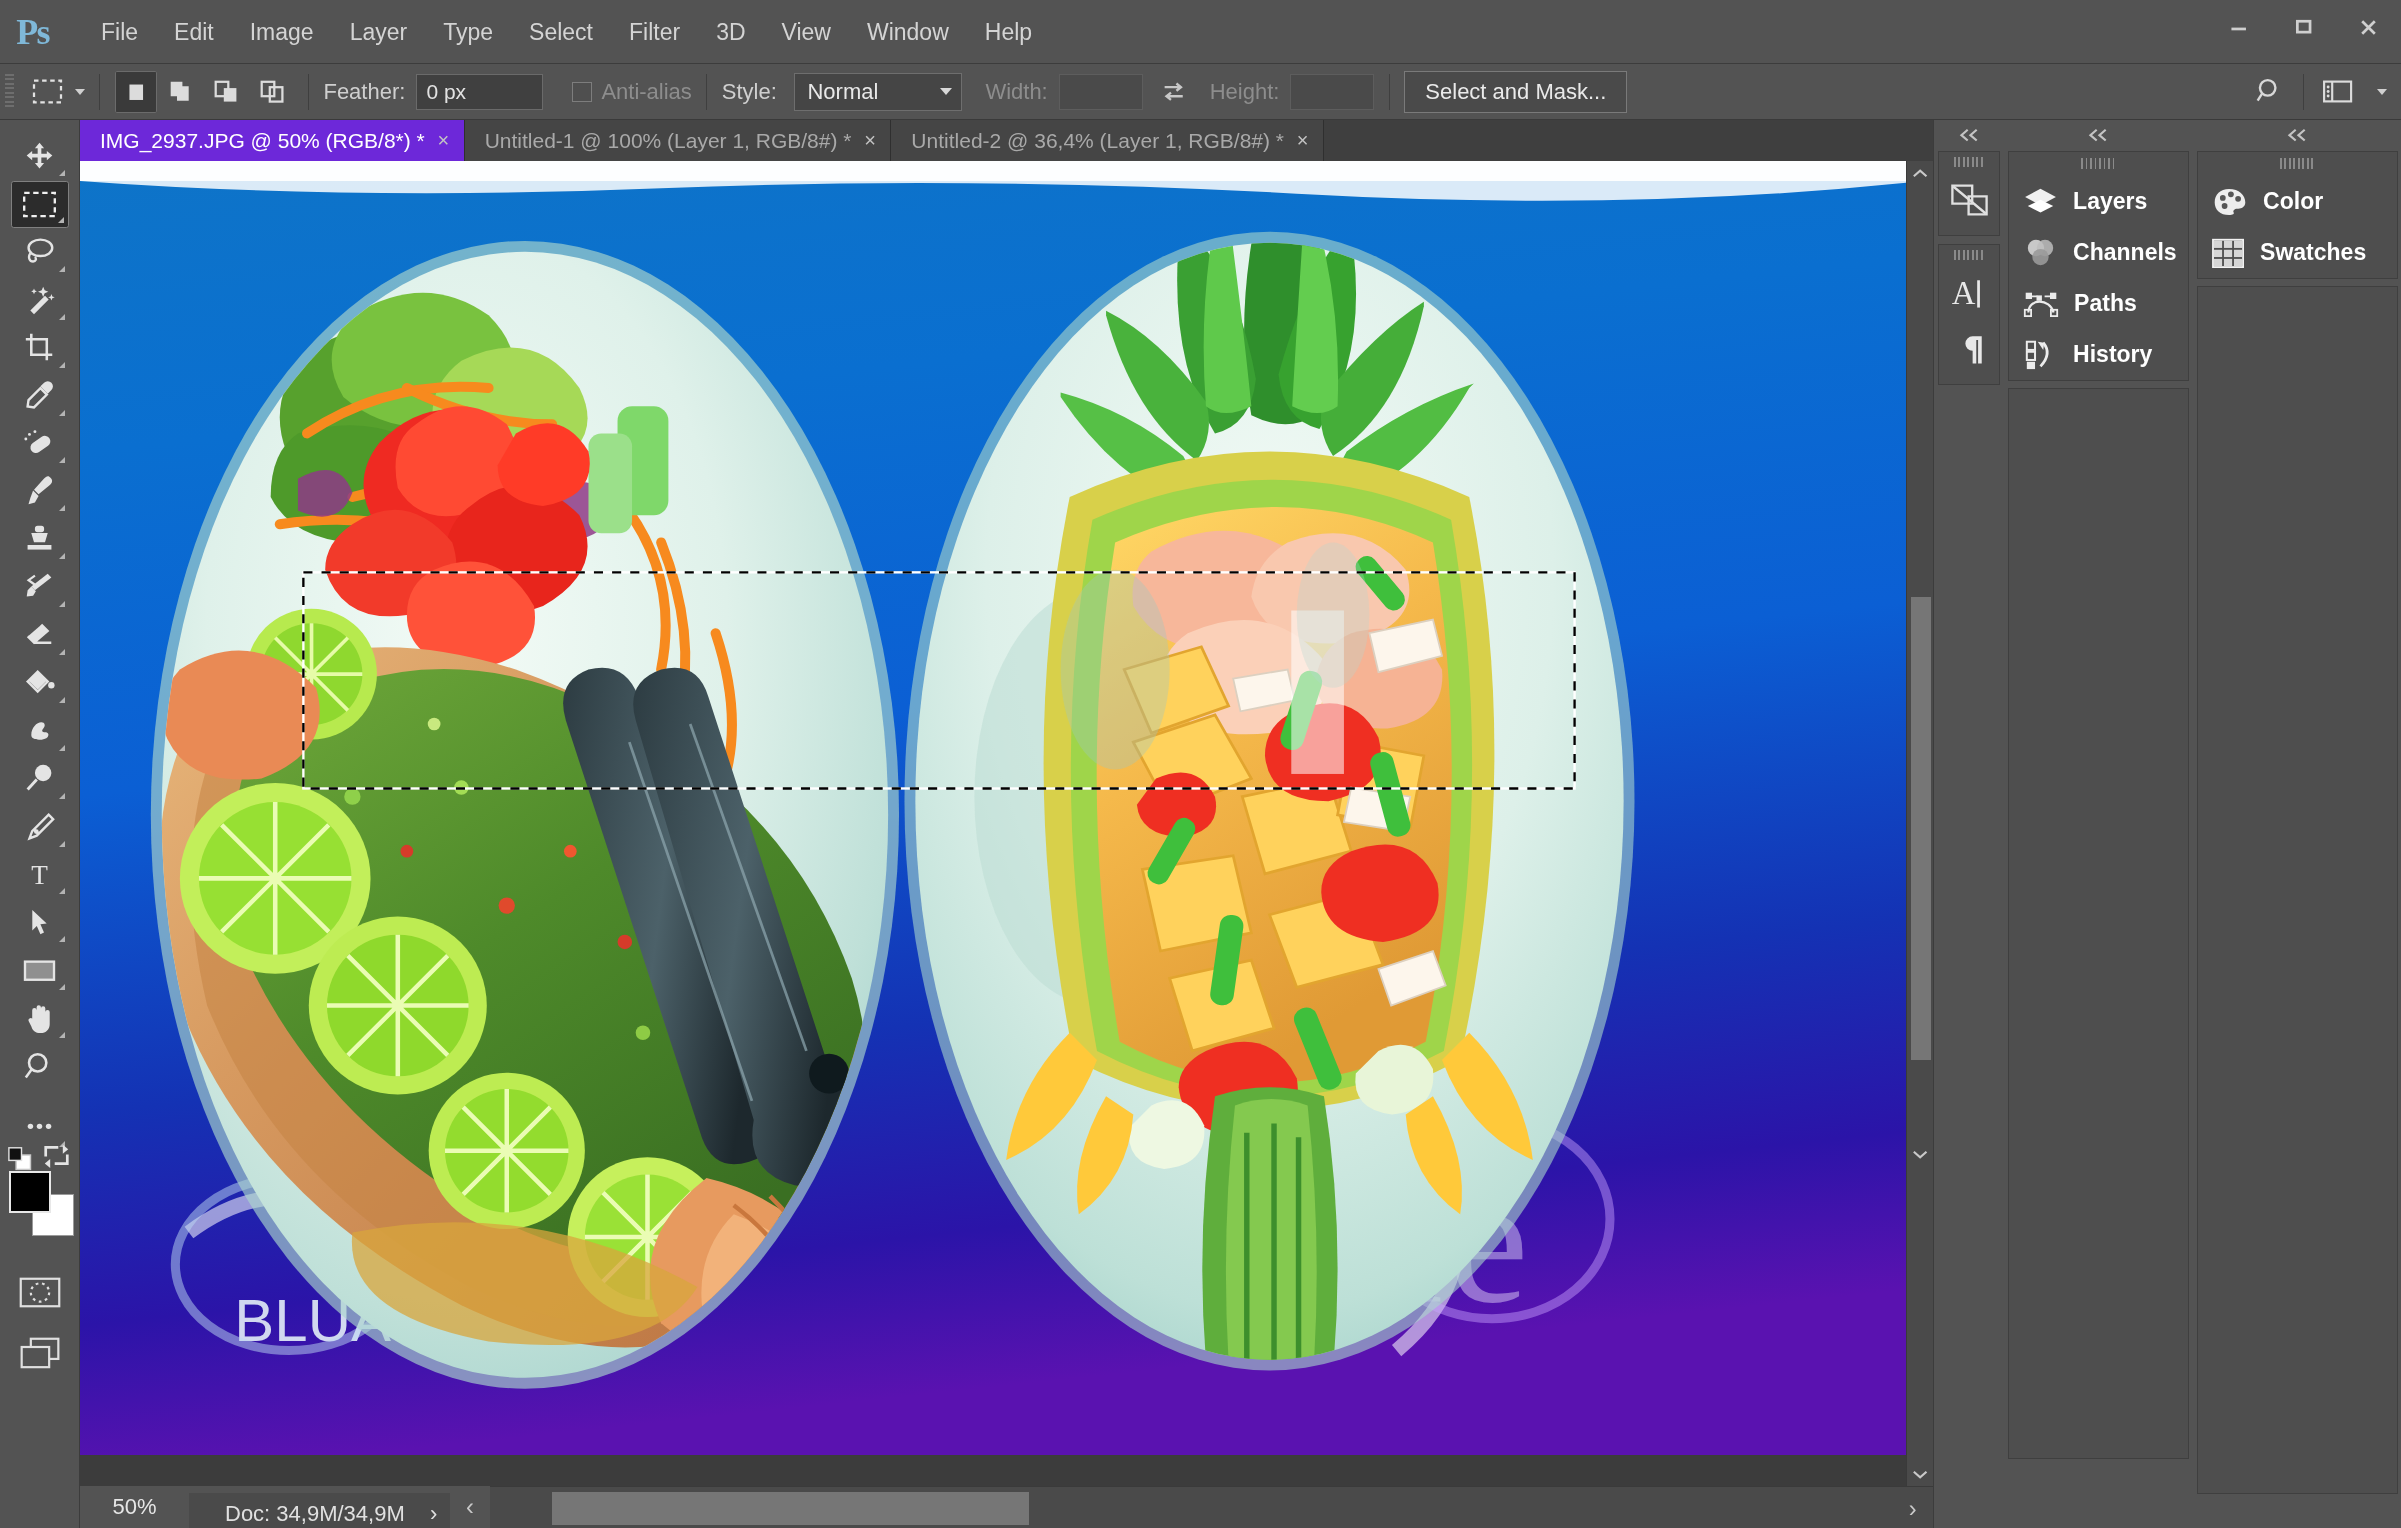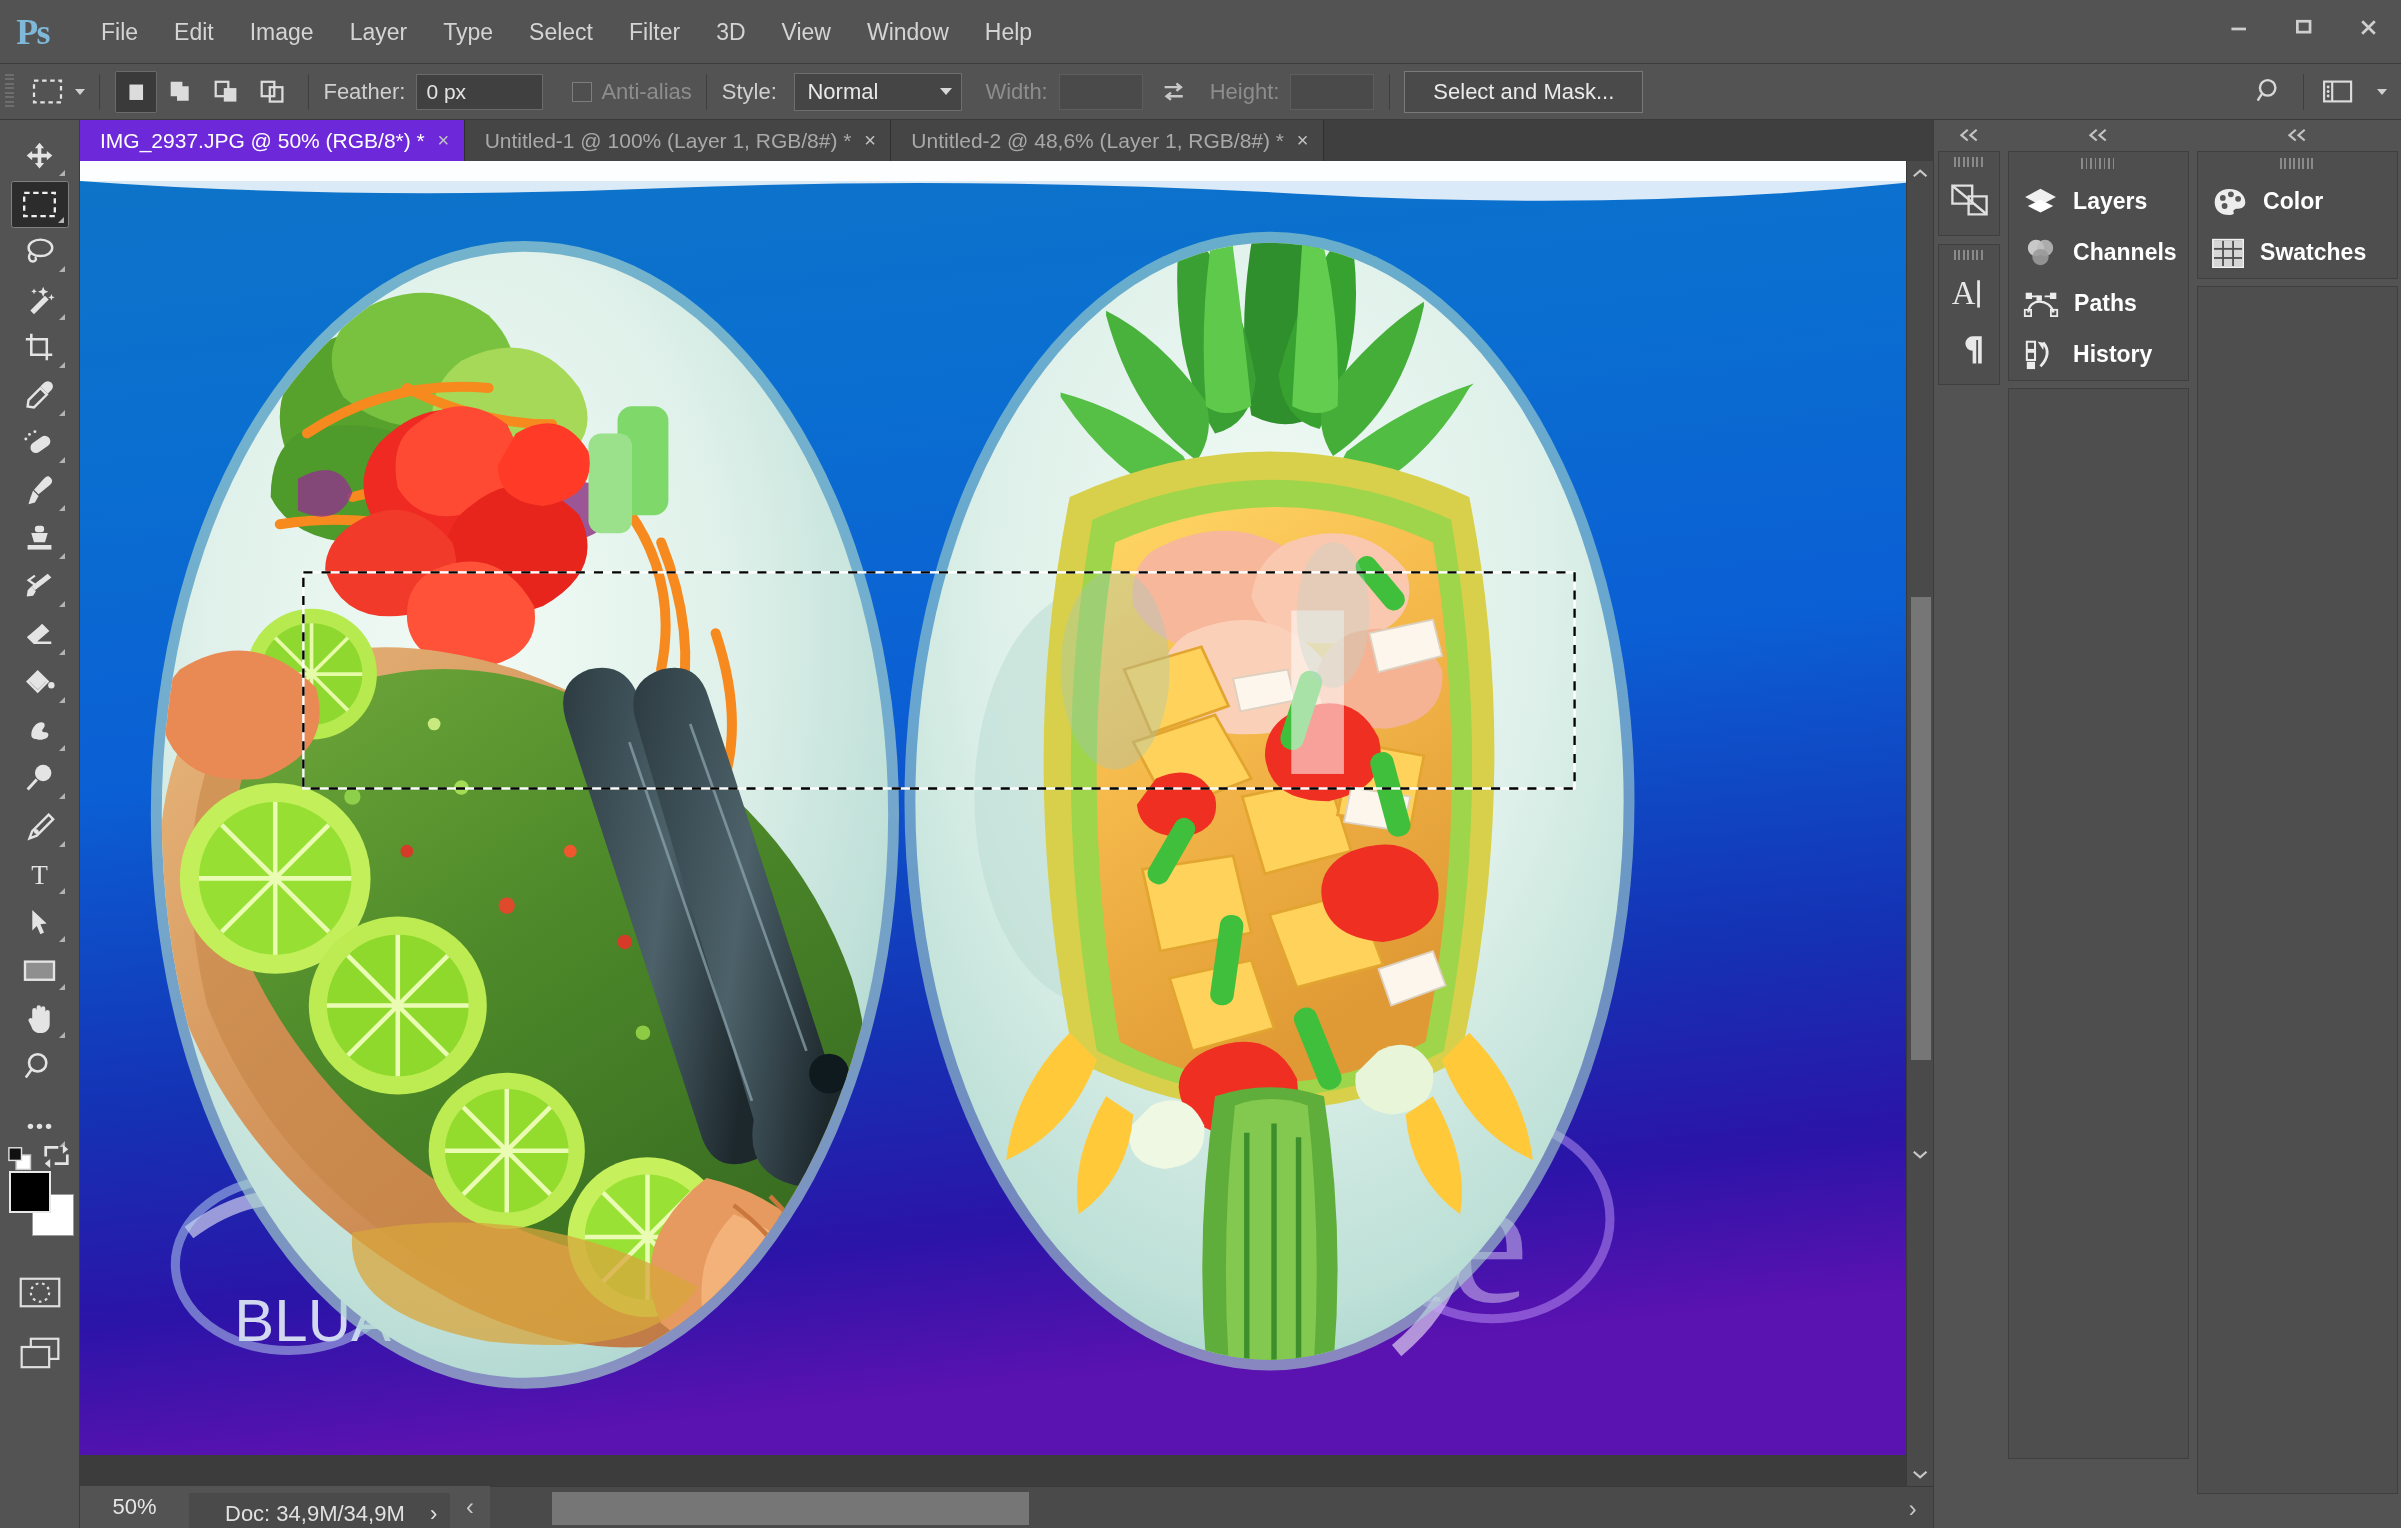--- a/index.html
+++ b/index.html
@@ -39,21 +39,21 @@
   .field { background:#404040; border:0.9px solid #6a6a6a; height:36px; color:#e2e2e2;
      font-size:21px; padding:0 9px; display:flex; align-items:center; }
   .field.empty { background:#4a4a4a; border:0.9px solid #5d5d5d; }
   .selectbox { background:#454545; border:0.9px solid #6e6e6e; height:38px; min-width:168px;
      color:#e8e8e8; font-size:22px; display:flex; align-items:center; justify-content:space-between;
      padding:0 9px 0 12.7px; }
   .chev { width:0;height:0;border-left:6.4px solid transparent;border-right:6.4px solid transparent;
      border-top:7.3px solid #d8d8d8; }
   .checkbox { width:20px; height:20px; border:1.8px solid #7d7d7d; background:#4f4f4f; margin-right:9px; }
   .btn-sam { background:#4a4a4a; border:0.9px solid #7a7a7a; height:42px; color:#eaeaea;
-     font-size:22px; display:flex; align-items:center; padding:0 28px; }
+     font-size:22px; display:flex; align-items:center; padding:0 20px; }
   .ob-right { margin-left:auto; display:flex; align-items:center; padding-right:14.5px; gap:5.4px; }
   .iconbtn { width:47px; height:45px; display:flex; align-items:center; justify-content:center; }
 
   
   .tabbar { position:absolute; left:80px; top:120px; width:1853px; height:41px;
      background:#3f3f3f; display:flex; align-items:stretch; }
   .tab { display:flex; align-items:center; padding:0 14.5px 0 20px; font-size:21px;
      color:#a9a9a9; background:#454545; border-right:0.9px solid #2f2f2f; gap:12.7px; }
   .tab.active { background:#6d28d9; color:#ffffff; }
   .tab-x { color:#c3c3c3; font-size:20px; }
@@ -250,21 +250,21 @@
   <div class="tabbar">
     <div class="tab active">
       <span>IMG_2937.JPG @ 50% (RGB/8*) *</span>
       <span class="tab-x">×</span>
     </div>
     <div class="tab">
       <span>Untitled-1 @ 100% (Layer 1, RGB/8#) *</span>
       <span class="tab-x">×</span>
     </div>
     <div class="tab">
-      <span>Untitled-2 @ 48,6% (Layer 1, RGB/8#) *</span>
+      <span>Untitled-2 @ 36,4% (Layer 1, RGB/8#) *</span>
       <span class="tab-x">×</span>
     </div>
   </div>
 
   <div class="toolbar">
     <div class="tool">
       <svg width="33" height="33" viewBox="0 0 36 36">
         <path d="M18 3 l5 6 h-3 v6 h6 v-3 l6 5 -6 5 v-3 h-6 v6 h3 l-5 6 -5 -6 h3 v-6 h-6 v3 l-6 -5 6 -5 v3 h6 v-6 h-3 z" fill="#e4e4e4"></path>
       </svg>
         <span class="tri"></span>

